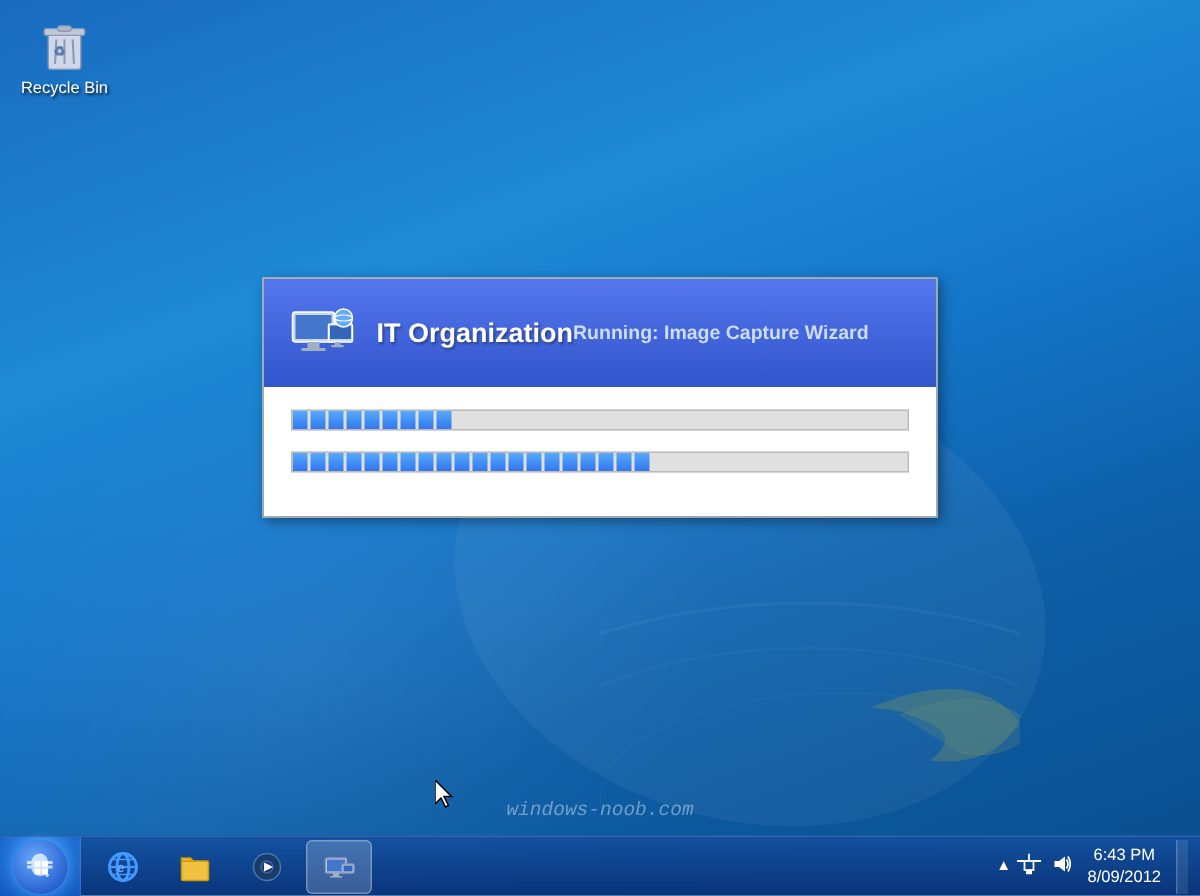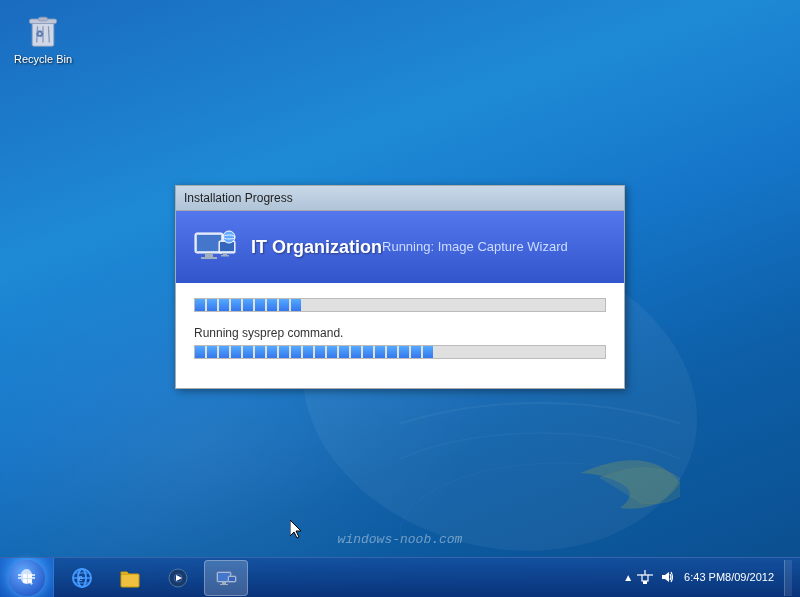--- a/index.html
+++ b/index.html
@@ -108,21 +108,21 @@
     .dialog-org-name {
       color: white;
       font-size: 18px;
       font-weight: bold;
       text-shadow: 1px 1px 2px rgba(0,0,0,0.4);
     }
     .dialog-running-text {
       color: #ccddff;
       font-size: 13px;
       margin-top: 2px;
-      font-weight: normal;
+      font-weight: bold;
     }
     .dialog-body {
       padding: 15px 18px;
       background: white;
     }
     .action-label {
       font-size: 12px;
       color: #333;
       margin-bottom: 5px;
     }
@@ -204,21 +204,21 @@
       display: flex;
       align-items: center;
       gap: 3px;
     }
     .tray-icon {
       color: white;
       font-size: 11px;
     }
     .clock-area {
       display: flex;
-      flex-direction: row;
+      flex-direction: column;
       align-items: center;
       color: white;
       font-size: 11px;
       line-height: 1.3;
       padding: 0 6px;
       cursor: pointer;
     }
     .show-desktop {
       width: 8px;
       height: 36px;
@@ -274,23 +274,20 @@
       <line x1="20" y1="18" x2="20" y2="36" stroke="#8899bb" stroke-width="1.5"></line>
       <line x1="26" y1="18" x2="27" y2="36" stroke="#8899bb" stroke-width="1.5"></line>
 
       <text x="12" y="30" fill="#5577aa" font-size="10" font-weight="bold">♻</text>
     </svg>
   </div>
   <div class="icon-label">Recycle Bin</div>
 </div>
 
 <div class="dialog">
-  <div class="dialog-titlebar">
-    <span class="dialog-titlebar-text">Installation Progress</span>
-  </div>
   <div class="dialog-header">
     <div class="dialog-header-icon">
       <svg viewBox="0 0 48 48" xmlns="http://www.w3.org/2000/svg">
 
         <rect x="4" y="10" width="28" height="20" rx="2" fill="#c8d8f0" stroke="white" stroke-width="1"></rect>
         <rect x="6" y="12" width="24" height="16" fill="#4477cc"></rect>
         <rect x="14" y="30" width="8" height="4" fill="#a0b0c0"></rect>
         <rect x="10" y="34" width="16" height="2" fill="#a0b0c0"></rect>
 
         <rect x="28" y="18" width="16" height="12" rx="1" fill="#c8d8f0" stroke="white" stroke-width="1"></rect>
@@ -314,21 +311,20 @@
           <div style="width: 10px; height: 100%; background: linear-gradient(rgb(85, 170, 255), rgb(51, 119, 238)); margin-right: 2px; flex-shrink: 0;"></div>
           <div style="width: 10px; height: 100%; background: linear-gradient(rgb(85, 170, 255), rgb(51, 119, 238)); margin-right: 2px; flex-shrink: 0;"></div>
           <div style="width: 10px; height: 100%; background: linear-gradient(rgb(85, 170, 255), rgb(51, 119, 238)); margin-right: 2px; flex-shrink: 0;"></div>
           <div style="width: 10px; height: 100%; background: linear-gradient(rgb(85, 170, 255), rgb(51, 119, 238)); margin-right: 2px; flex-shrink: 0;"></div>
           <div style="width: 10px; height: 100%; background: linear-gradient(rgb(85, 170, 255), rgb(51, 119, 238)); margin-right: 2px; flex-shrink: 0;"></div>
           <div style="width: 10px; height: 100%; background: linear-gradient(rgb(85, 170, 255), rgb(51, 119, 238)); margin-right: 2px; flex-shrink: 0;"></div>
           <div style="width: 10px; height: 100%; background: linear-gradient(rgb(85, 170, 255), rgb(51, 119, 238)); margin-right: 2px; flex-shrink: 0;"></div>
           <div style="width: 10px; height: 100%; background: linear-gradient(rgb(85, 170, 255), rgb(51, 119, 238)); margin-right: 2px; flex-shrink: 0;"></div>
         </div>
     </div>
-    <div class="action-label">Running sysprep command.</div>
     <div class="progress-bar-container">
       <div class="progress-segments" id="prog2">
           <div style="width: 10px; height: 100%; background: linear-gradient(rgb(85, 170, 255), rgb(51, 119, 238)); margin-right: 2px; flex-shrink: 0;"></div>
           <div style="width: 10px; height: 100%; background: linear-gradient(rgb(85, 170, 255), rgb(51, 119, 238)); margin-right: 2px; flex-shrink: 0;"></div>
           <div style="width: 10px; height: 100%; background: linear-gradient(rgb(85, 170, 255), rgb(51, 119, 238)); margin-right: 2px; flex-shrink: 0;"></div>
           <div style="width: 10px; height: 100%; background: linear-gradient(rgb(85, 170, 255), rgb(51, 119, 238)); margin-right: 2px; flex-shrink: 0;"></div>
           <div style="width: 10px; height: 100%; background: linear-gradient(rgb(85, 170, 255), rgb(51, 119, 238)); margin-right: 2px; flex-shrink: 0;"></div>
           <div style="width: 10px; height: 100%; background: linear-gradient(rgb(85, 170, 255), rgb(51, 119, 238)); margin-right: 2px; flex-shrink: 0;"></div>
           <div style="width: 10px; height: 100%; background: linear-gradient(rgb(85, 170, 255), rgb(51, 119, 238)); margin-right: 2px; flex-shrink: 0;"></div>
           <div style="width: 10px; height: 100%; background: linear-gradient(rgb(85, 170, 255), rgb(51, 119, 238)); margin-right: 2px; flex-shrink: 0;"></div>

